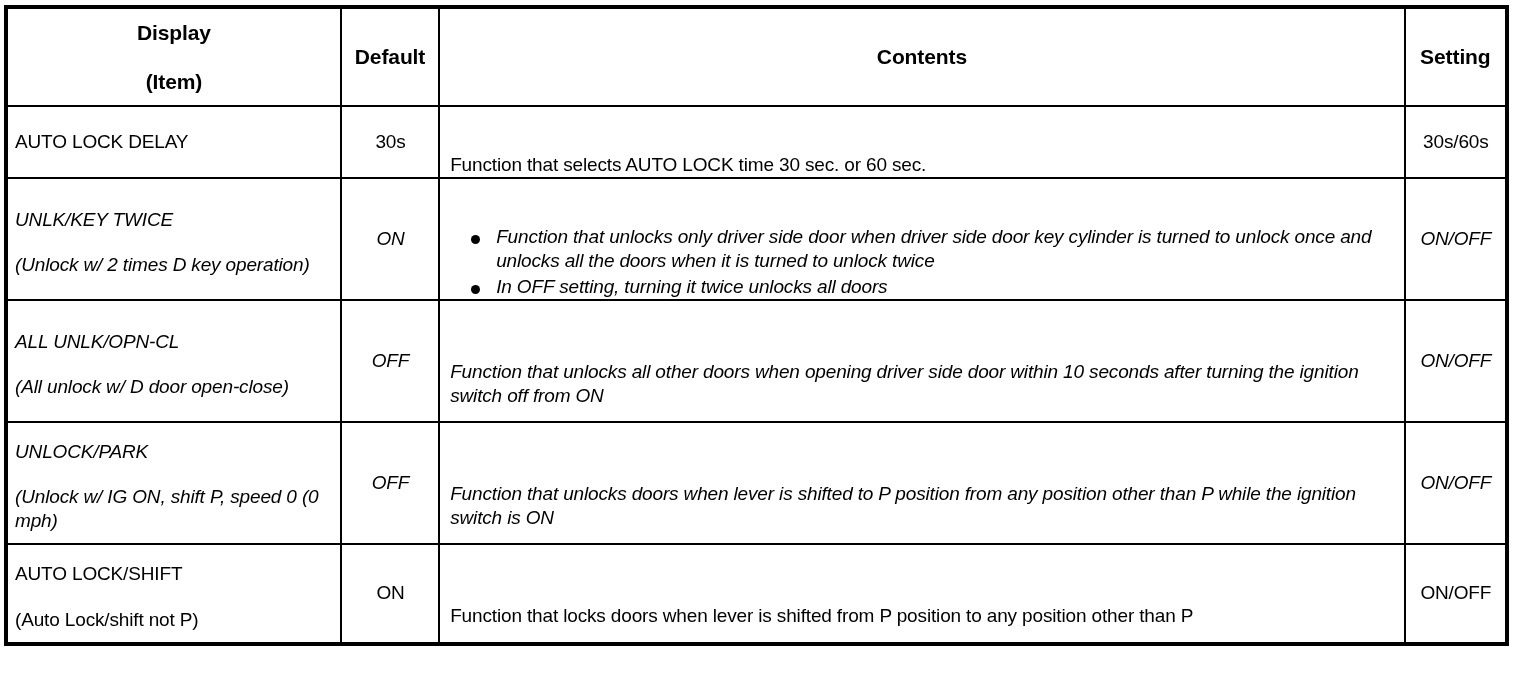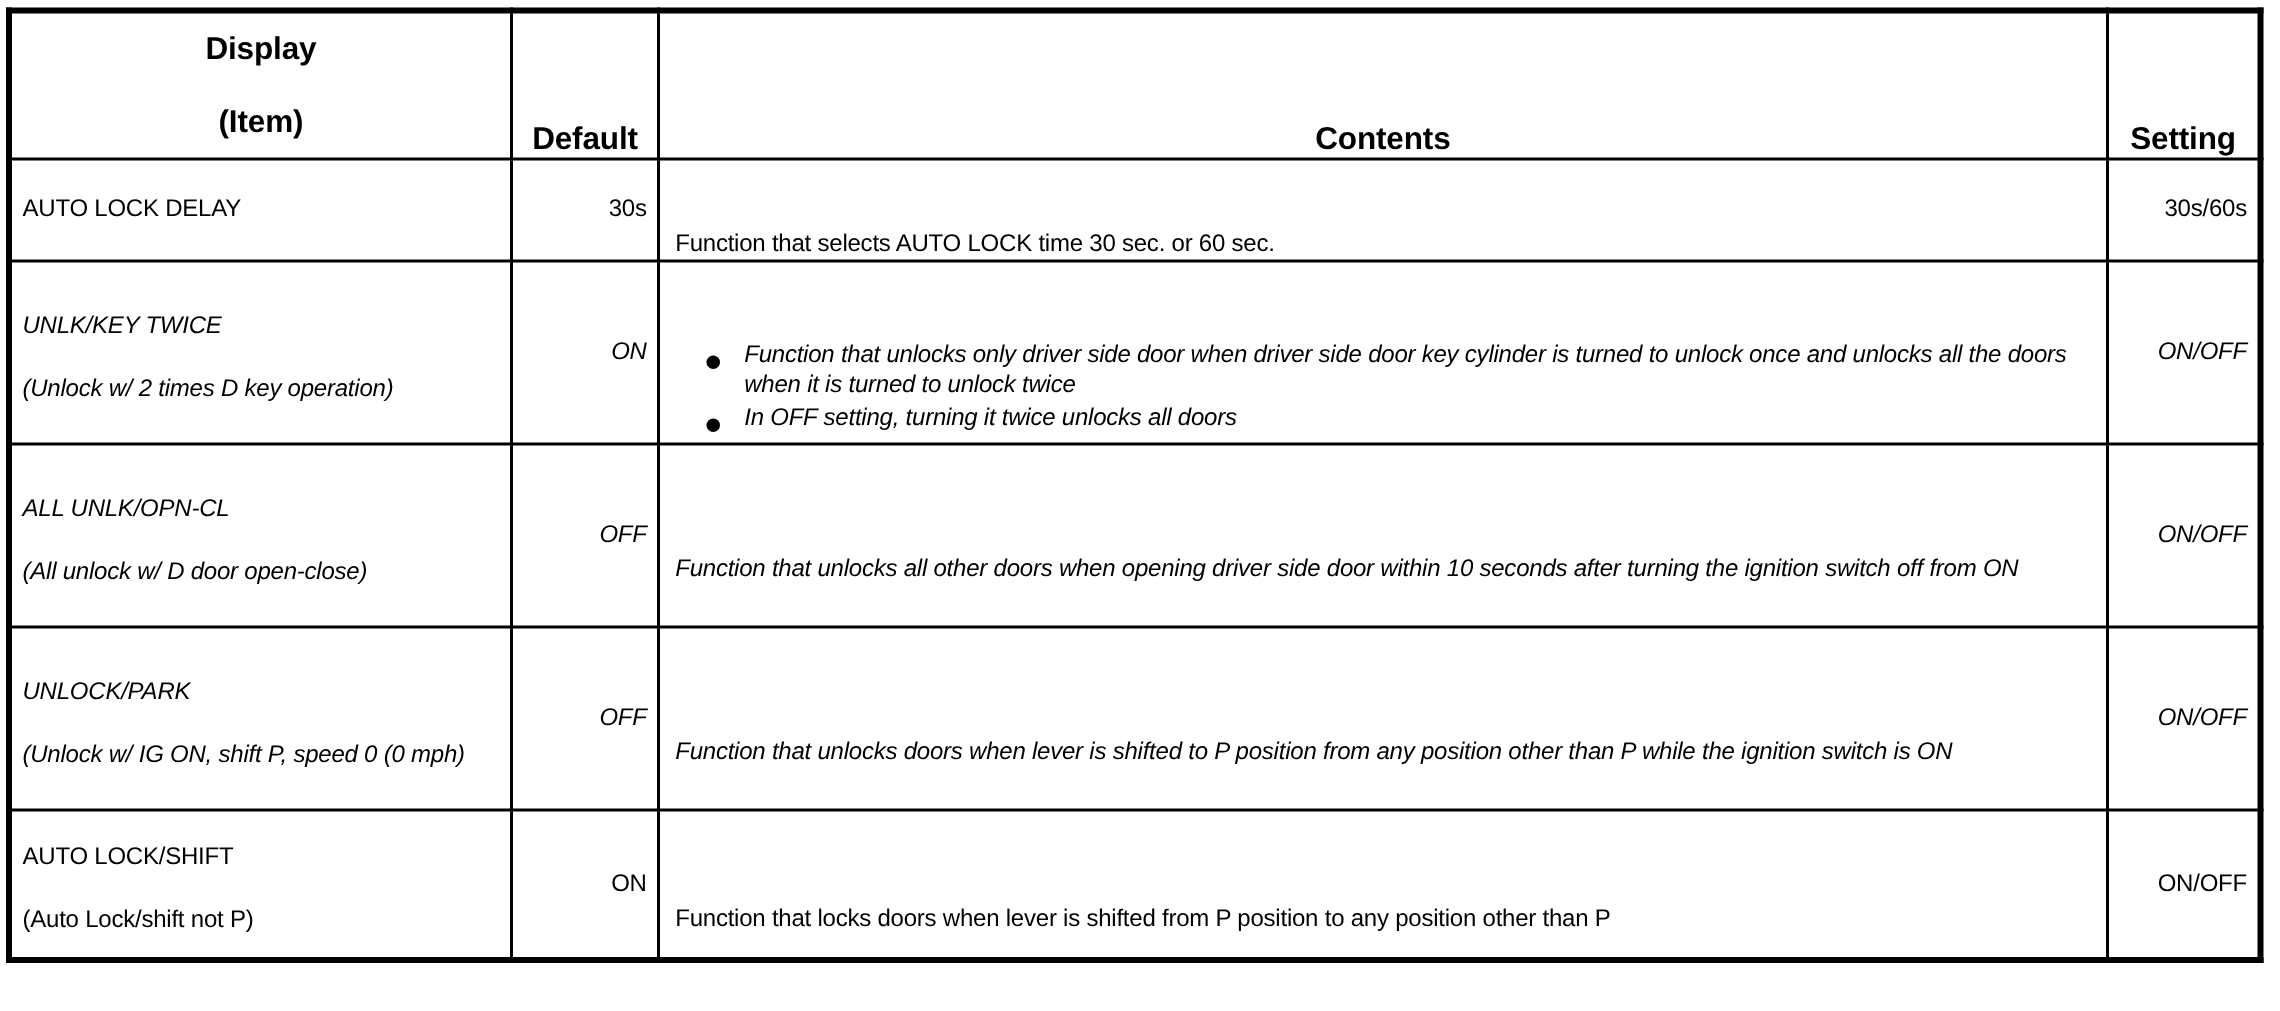--- a/index.html
+++ b/index.html
@@ -57,42 +57,42 @@
     display: flex;
     flex-direction: column;
     justify-content: center;
     align-items: center;
     height: 76px;
     line-height: 1.1;
   }
   .hdr-display .l1 { margin-bottom: 26px; }
   .hdr-center {
     display: flex;
-    align-items: flex-end;
+    align-items: center;
     justify-content: center;
     height: 96px;
   }
 
   
   td .cell-pad {
     padding: 0 7px;
-    font-size: 16px;
+    font-size: 19px;
     line-height: 1.26;
     letter-spacing: -0.15px;
   }
   td.display-cell { vertical-align: top; }
   td.display-cell .cell-pad { padding-top: 7px; }
   td.display-cell.single { vertical-align: middle; }
   td.display-cell.single .cell-pad { padding-top: 0; }
   .item-code { white-space: nowrap; }
   .item-desc { margin-top: 22px; }
 
   td.default-cell .cell-pad,
   td.setting-cell .cell-pad {
-    text-align: right;
+    text-align: center;
     padding-left: 8px;
   }
   td.contents-cell .cell-pad { padding-left: 10px; padding-right: 6px; margin-top: 46px; }
 
   
   ul.bullets {
     list-style: none;
     margin: 0;
     padding: 0 0 0 20px;
   }

